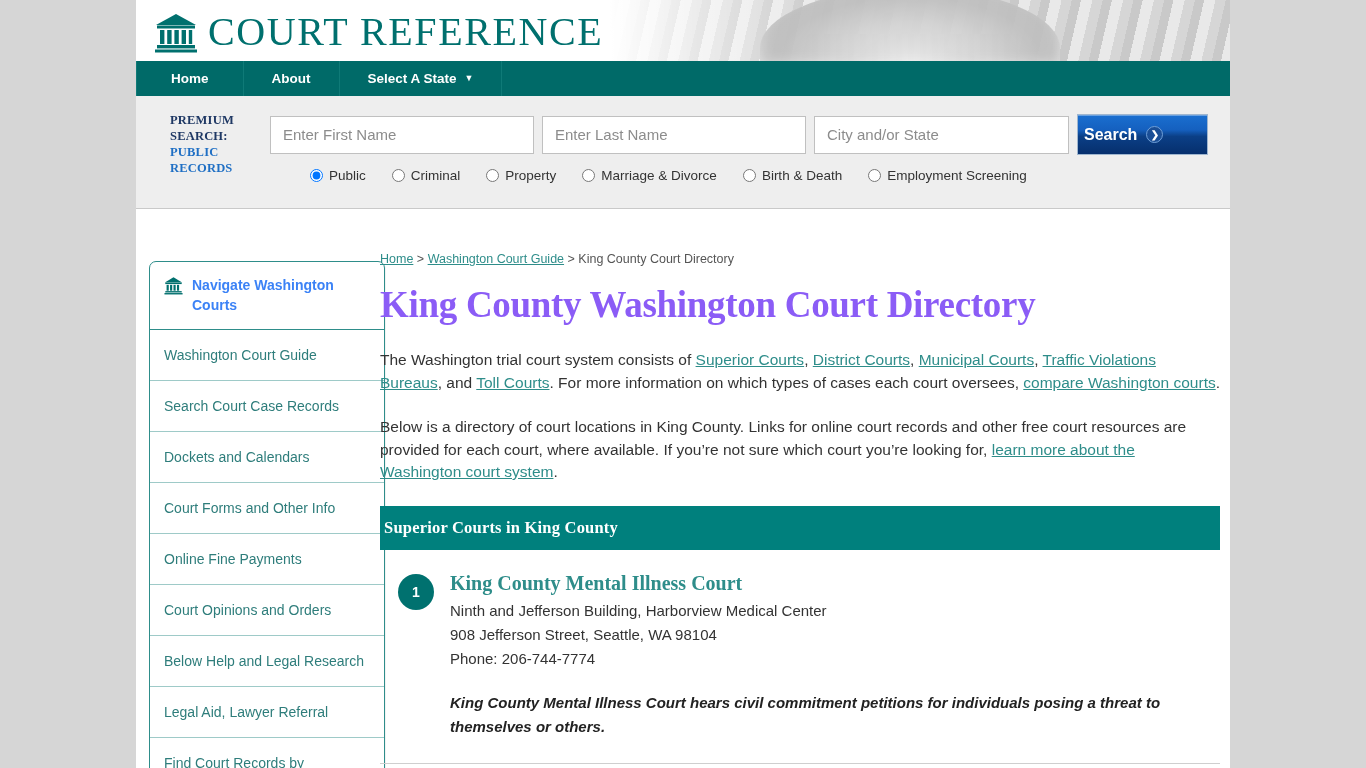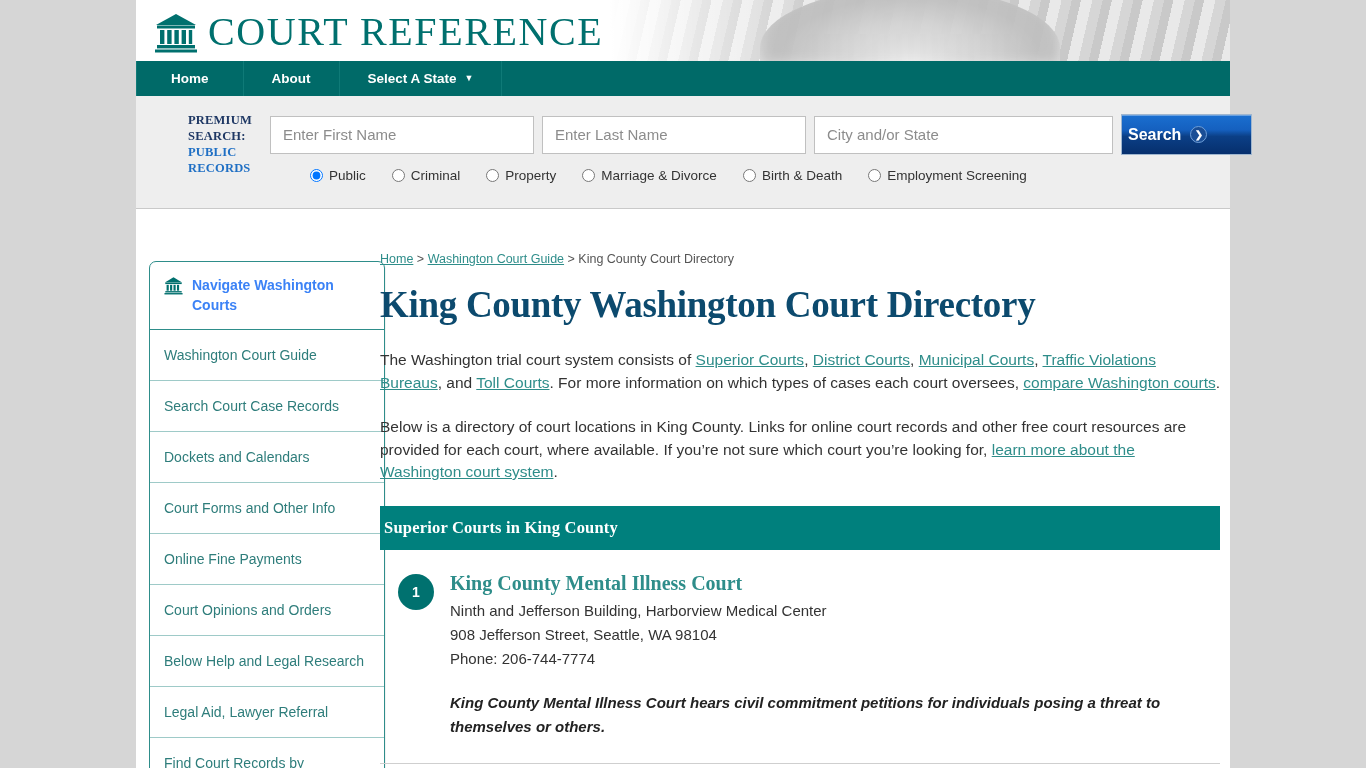--- a/index.html
+++ b/index.html
@@ -98,21 +98,21 @@
 
   
   .searchbar {
     height: 113px;
     background: #eeeeee;
     border-bottom: 1px solid #c9c9c9;
     position: relative;
   }
   .premium-label {
     position: absolute;
-    left: 52px; top: 16px;
+    left: 34px; top: 16px;
     width: 96px;
     font-family: "Liberation Serif", serif;
     font-weight: bold;
     font-size: 12.5px;
     line-height: 16px;
     letter-spacing: .2px;
   }
   .premium-label .l1 { color: #1f3864; display:block; }
   .premium-label .l2 { color: #1f6fc4; display:block; }
   .search-fields {
@@ -128,21 +128,21 @@
     background: #ffffff;
     font-size: 15px;
     color: #333;
     padding: 0 12px;
     outline: none;
     font-family: "Liberation Sans", sans-serif;
   }
   .search-input::placeholder { color: #8c8c8c; }
   #first-name { width: 264px; }
   #last-name  { width: 264px; }
-  #city-state { width: 299px; }
+  #city-state { width: 255px; }
   .search-btn {
     width: 131px; height: 41px;
     border: 1px solid #9fb6cf;
     background: linear-gradient(180deg, #1a6fd0 0%, #1560bf 38%, #0b3f86 55%, #062f6d 100%);
     color: #ffffff;
     font-weight: bold;
     font-size: 16px;
     display: flex; align-items: center; justify-content: flex-start;
     gap: 9px;
     cursor: pointer;
@@ -224,21 +224,21 @@
   }
   .breadcrumb a {
     color: #2e8d8a;
     text-decoration: underline;
   }
   .breadcrumb .sep { color: #555; }
   h1.page-title {
     font-family: "Liberation Serif", serif;
     font-size: 37px;
     line-height: 44px;
-    color: #0c4a6e;
+    color: #8b5cf6;
     margin: 0 0 22px 0;
     font-weight: bold;
     letter-spacing: -0.3px;
   }
   p.intro {
     font-size: 15.5px;
     line-height: 22.5px;
     color: #333333;
     margin: 0 0 22px 0;
   }

